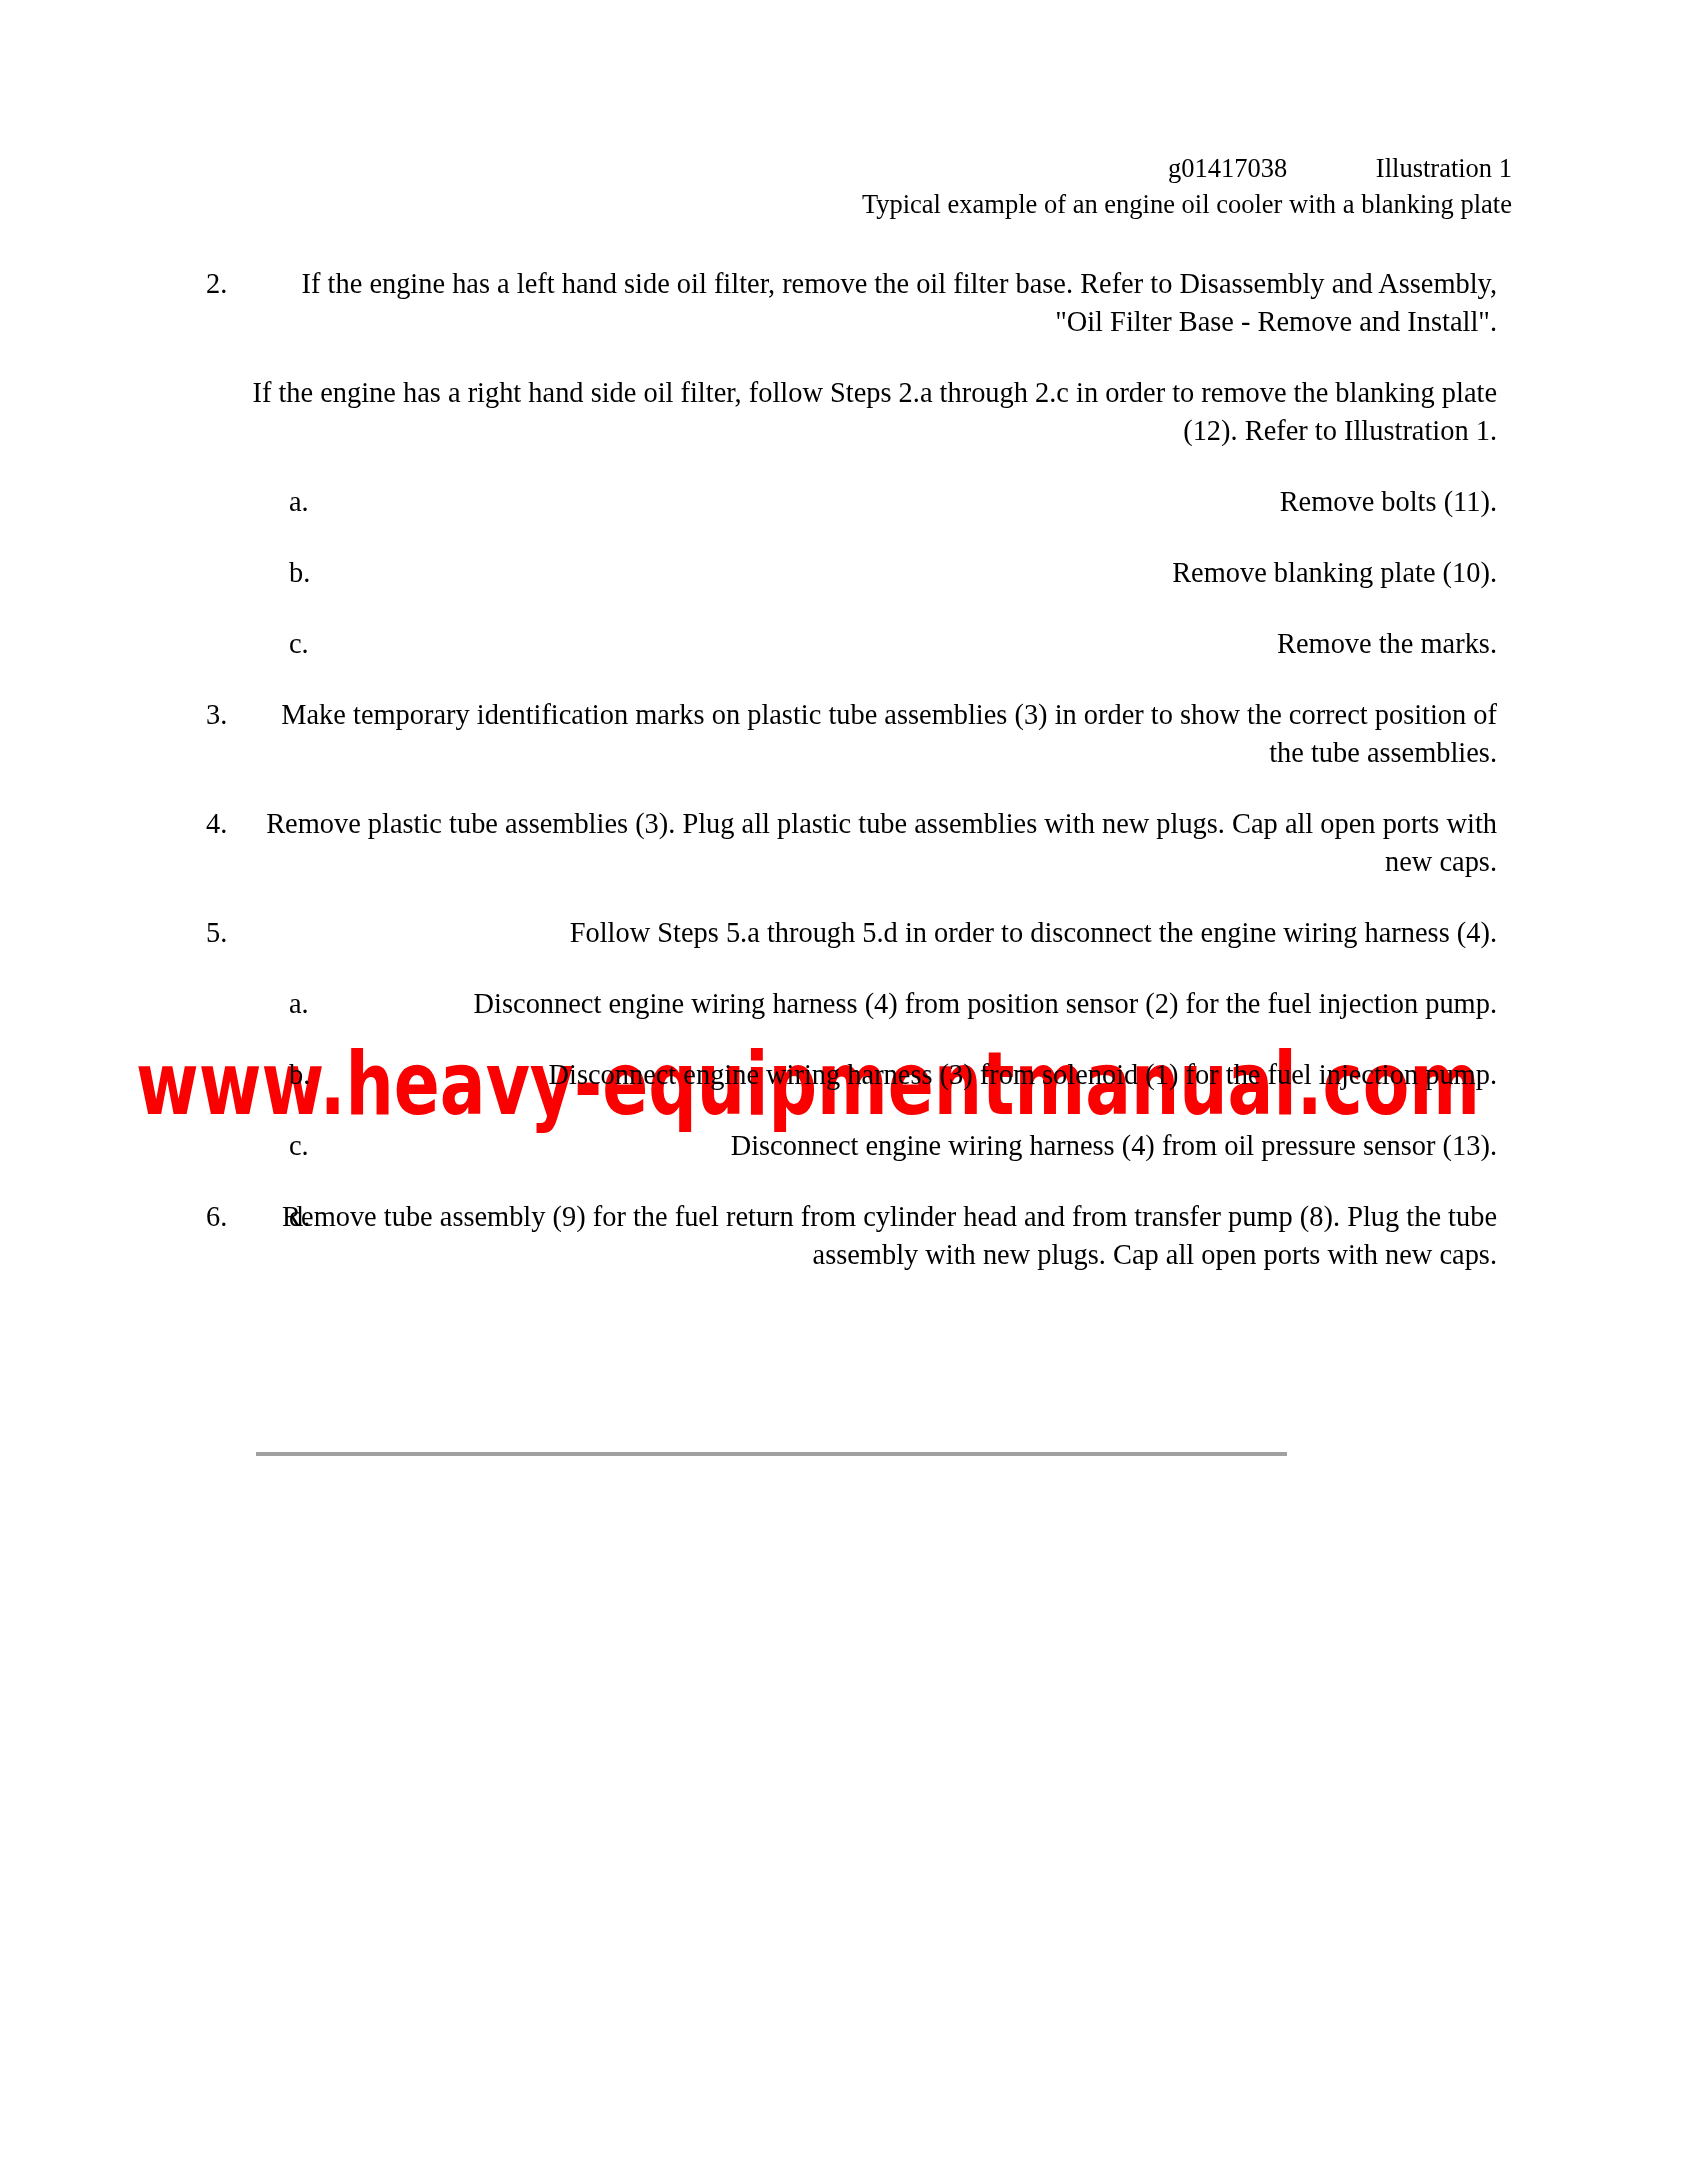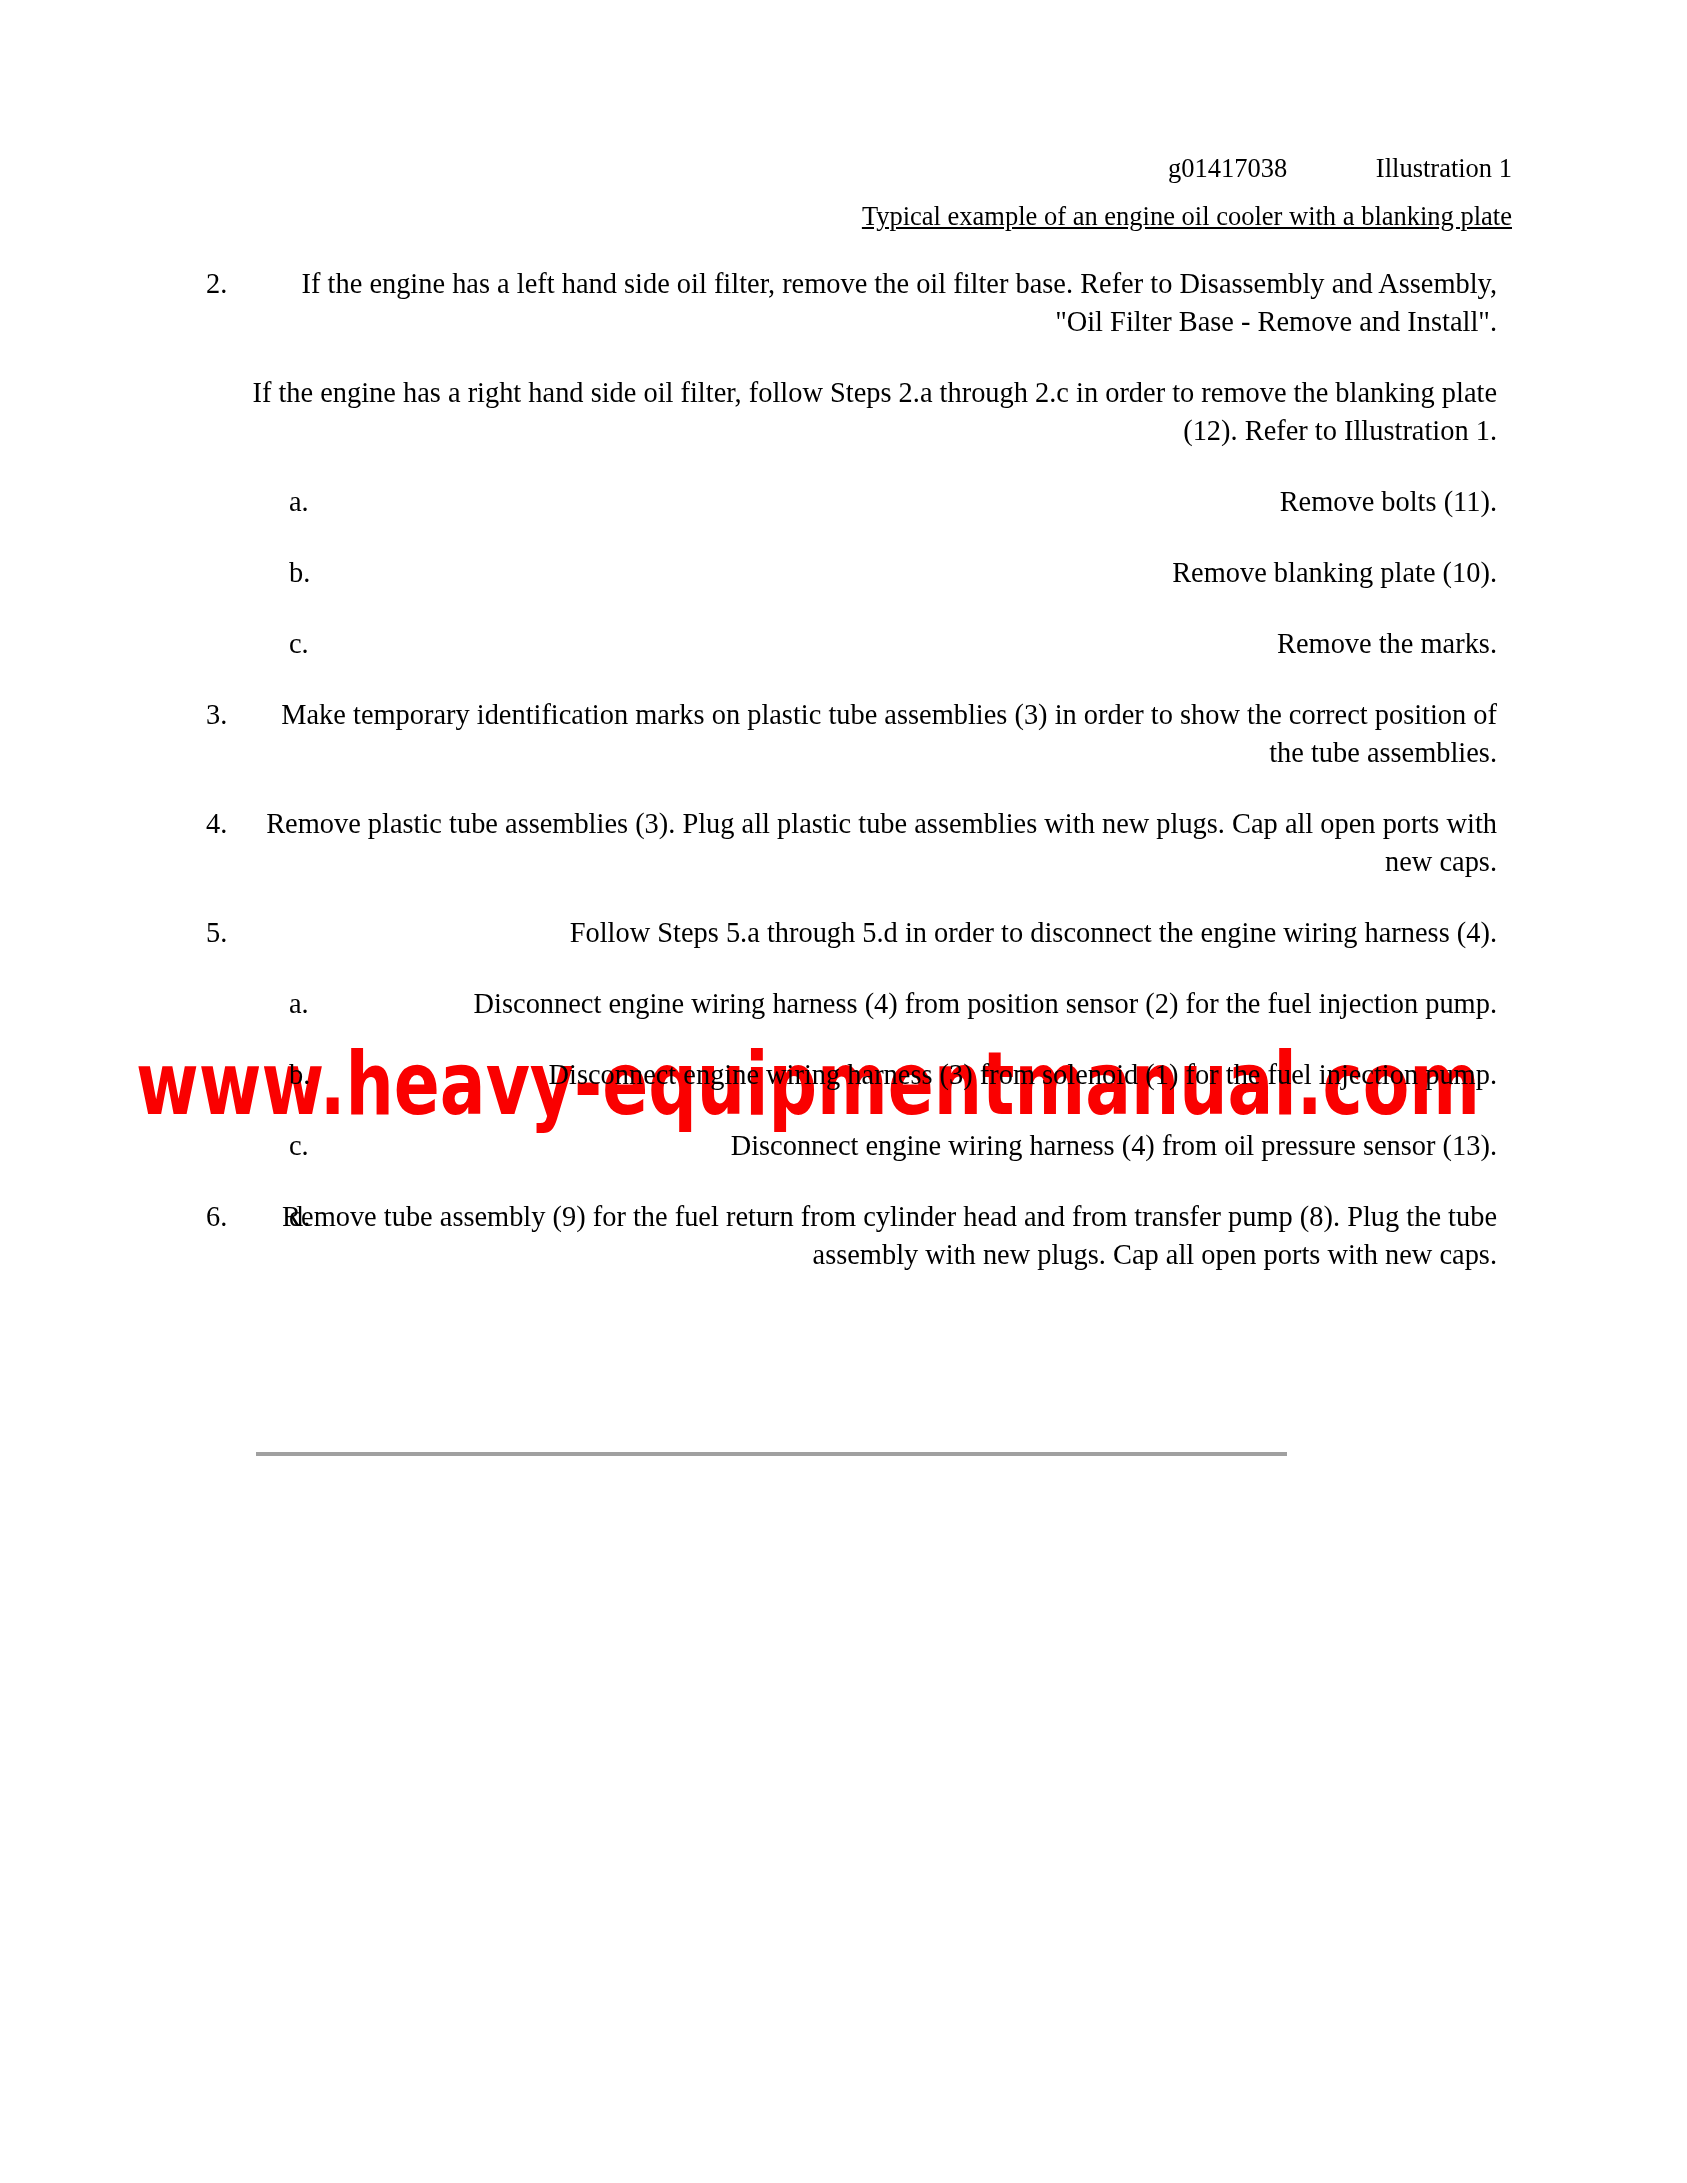--- a/index.html
+++ b/index.html
@@ -18,21 +18,21 @@
   .caption {
     position: absolute;
     top: 152px;
     left: 255px;
     width: 1257px;
     font-size: 26.5px;
     line-height: 32px;
   }
   .cap-row { position: relative; }
   .fig-id { position: absolute; left: 883px; top: 0; margin-left: 30px; }
-  .cap-desc { margin-top: 16px; text-decoration: underline; }
+  .cap-desc { margin-top: 4px; }
 
   
   .steps {
     position: absolute;
     top: 265px;
     left: 0;
     width: 1497px;
     font-size: 28.4px;
     line-height: 38px;
     z-index: 2;

